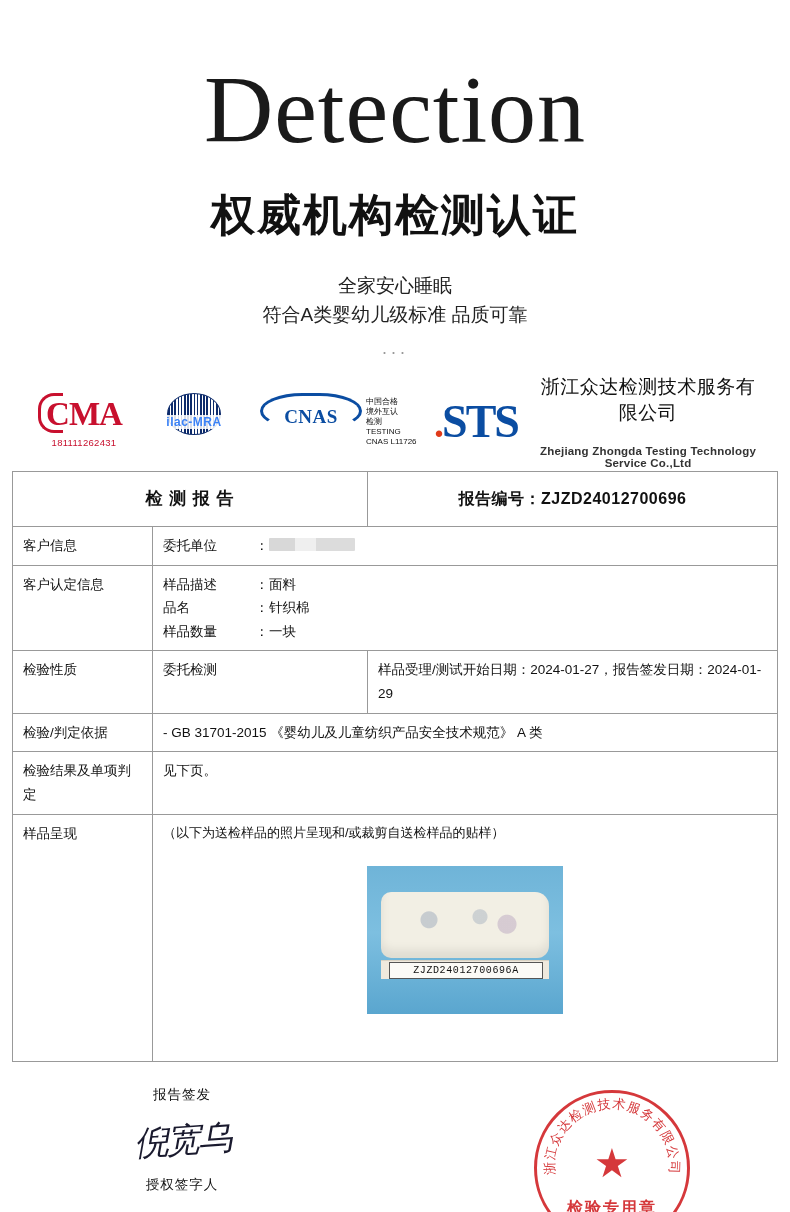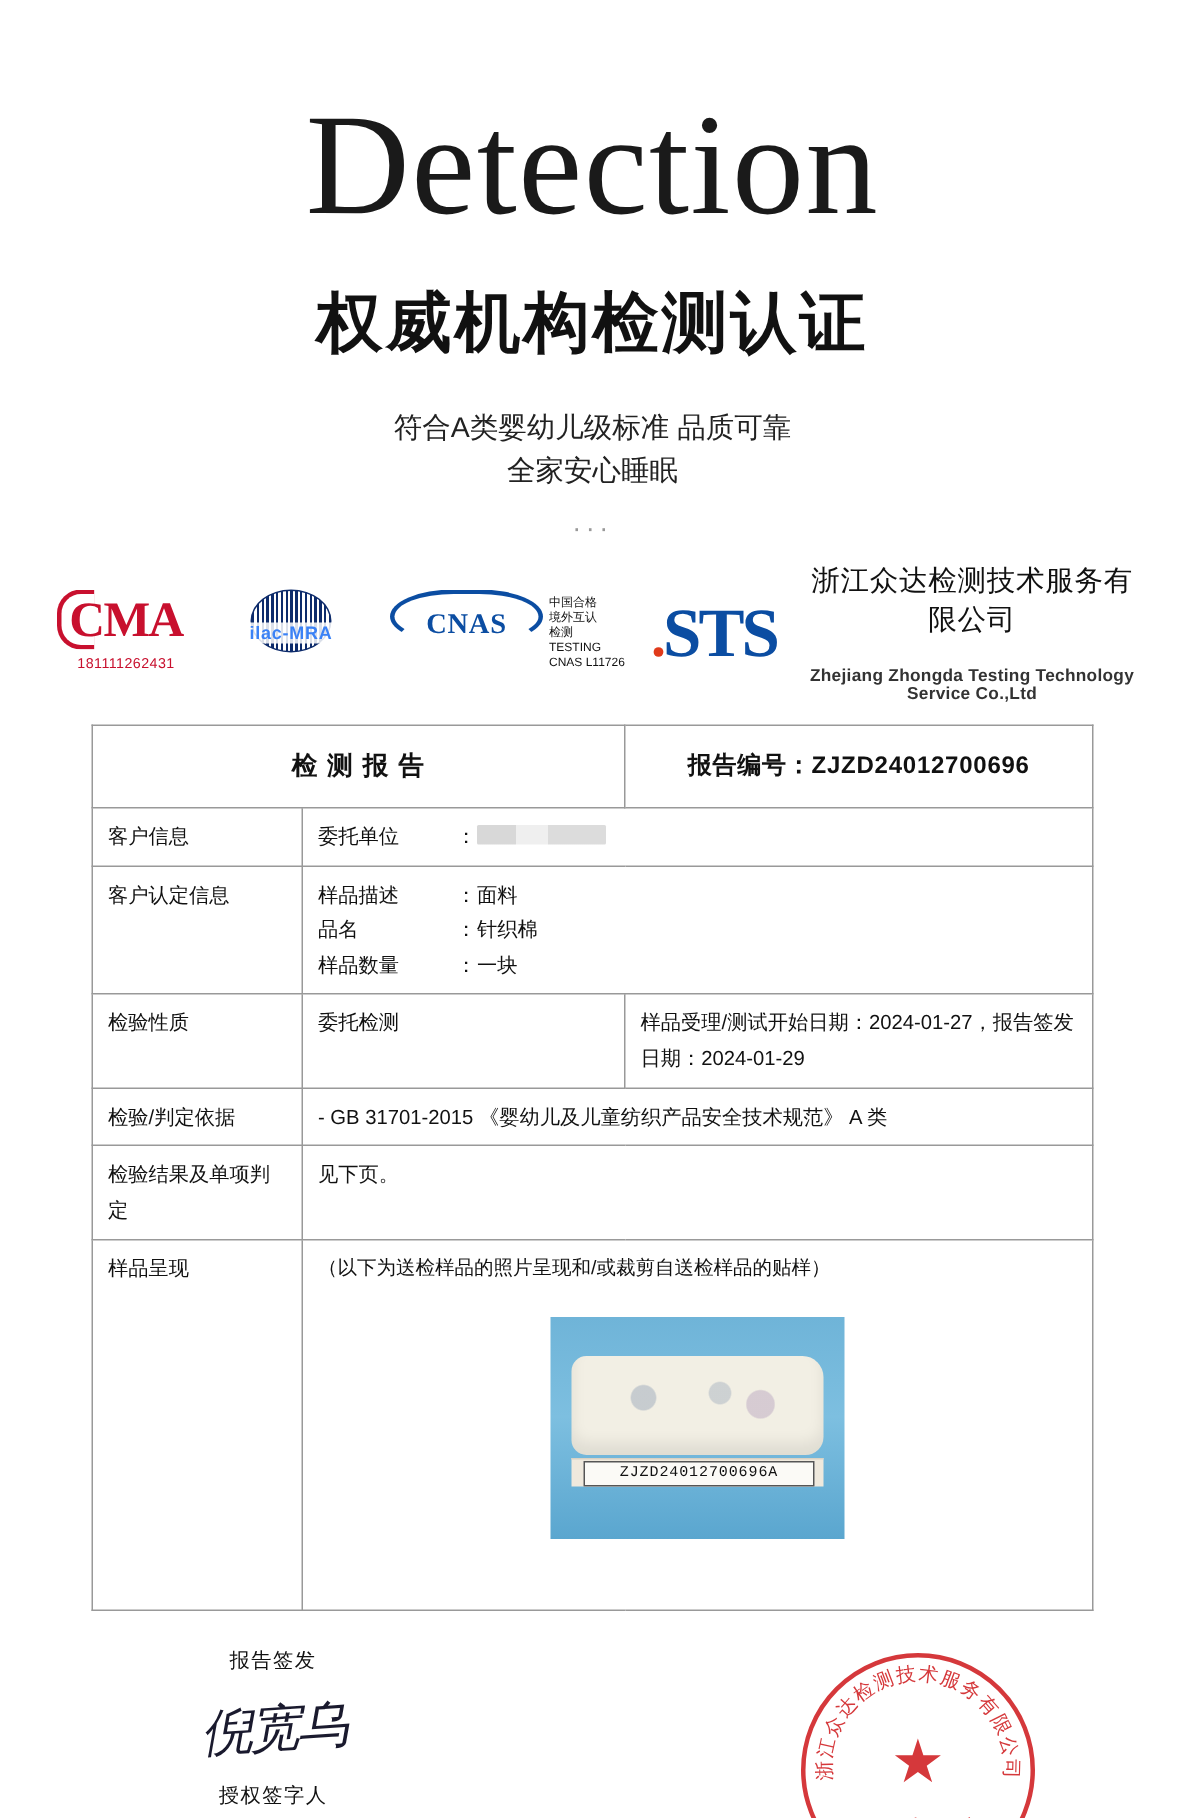--- a/index.html
+++ b/index.html
@@ -178,22 +178,22 @@
   .company-en {
     font-size: 11.5px;
     color: #333;
     margin-top: 19px;
     letter-spacing: 0.2px;
     font-weight: bold;
   }
 
   
   .report {
-    width: 668px;
-    margin: 28px auto 0 auto;
+    width: 766px;
+    margin: 16px auto 0 auto;
     border-collapse: collapse;
     table-layout: fixed;
   }
   .report td {
     border: 1px solid #999;
     padding: 7px 10px;
     font-size: 13.5px;
     vertical-align: top;
     color: #111;
     line-height: 1.75;
@@ -368,22 +368,22 @@
   }
 </style>
 </head>
 <body>
 
 <div class="page">
 
   <div class="hero-title">Detection</div>
   <div class="hero-sub">权威机构检测认证</div>
   <div class="hero-desc">
+    <div>全家安心睡眠</div>
     <div>符合A类婴幼儿级标准 品质可靠</div>
-    <div>全家安心睡眠</div>
   </div>
   <div class="hero-dots">···</div>
 
   <div class="logo-band">
 
     <div class="logo-cma">
       <div class="cma-mark">CMA</div>
       <div class="cma-num">181111262431</div>
     </div>
 

